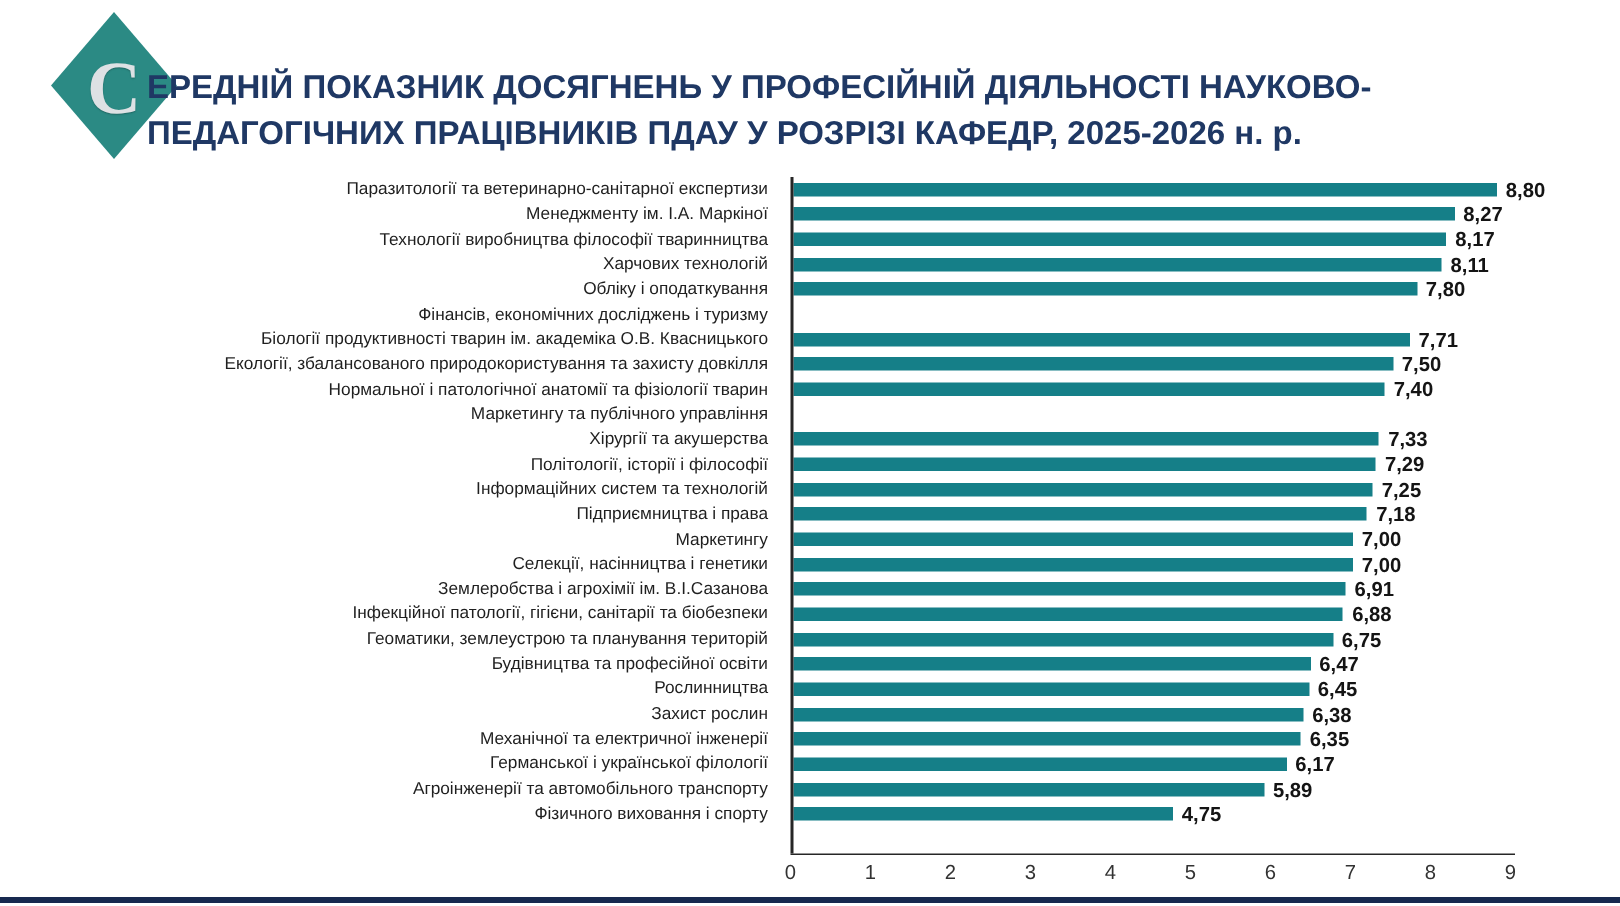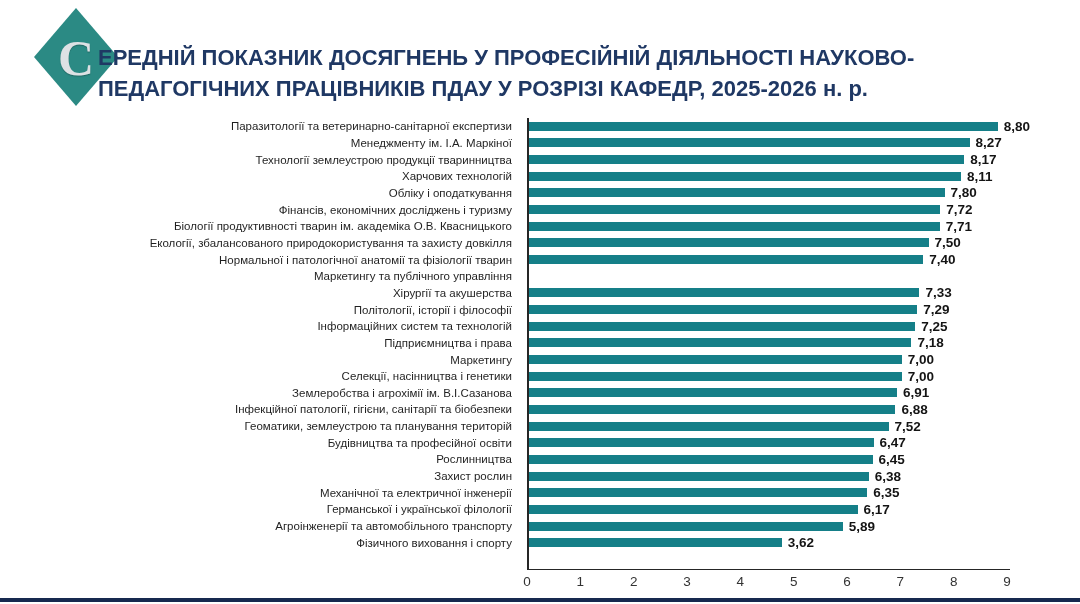--- a/index.html
+++ b/index.html
@@ -70,21 +70,21 @@
       </div>
     </div>
     <div class="row">
       <div class="cat-label">Менеджменту ім. І.А. Маркіної</div>
       <div class="bar-zone">
         <div class="bar" style="width: 441.067px; background: rgb(21, 127, 136);"></div>
         <div class="val-label">8,27</div>
       </div>
     </div>
     <div class="row">
-      <div class="cat-label">Технології землеустрою продукції тваринництва</div>
+      <div class="cat-label">Технології виробництва філософії тваринництва</div>
       <div class="bar-zone">
         <div class="bar" style="width: 435.733px; background: rgb(21, 127, 136);"></div>
         <div class="val-label">8,17</div>
       </div>
     </div>
     <div class="row">
       <div class="cat-label">Харчових технологій</div>
       <div class="bar-zone">
         <div class="bar" style="width: 432.533px; background: rgb(21, 127, 136);"></div>
         <div class="val-label">8,11</div>
@@ -92,24 +92,20 @@
     </div>
     <div class="row">
       <div class="cat-label">Обліку і оподаткування</div>
       <div class="bar-zone">
         <div class="bar" style="width: 416px; background: rgb(21, 127, 136);"></div>
         <div class="val-label">7,80</div>
       </div>
     </div>
     <div class="row">
       <div class="cat-label">Фінансів, економічних досліджень і туризму</div>
-      <div class="bar-zone">
-        <div class="bar" style="width: 411.733px; background: rgb(21, 127, 136);"></div>
-        <div class="val-label">7,72</div>
-      </div>
     </div>
     <div class="row">
       <div class="cat-label">Біології продуктивності тварин ім. академіка О.В. Квасницького</div>
       <div class="bar-zone">
         <div class="bar" style="width: 411.2px; background: rgb(21, 127, 136);"></div>
         <div class="val-label">7,71</div>
       </div>
     </div>
     <div class="row">
       <div class="cat-label">Екології, збалансованого природокористування та захисту довкілля</div>
@@ -181,21 +177,21 @@
       <div class="cat-label">Інфекційної патології, гігієни, санітарії та біобезпеки</div>
       <div class="bar-zone">
         <div class="bar" style="width: 366.933px; background: rgb(21, 127, 136);"></div>
         <div class="val-label">6,88</div>
       </div>
     </div>
     <div class="row">
       <div class="cat-label">Геоматики, землеустрою та планування територій</div>
       <div class="bar-zone">
         <div class="bar" style="width: 360px; background: rgb(21, 127, 136);"></div>
-        <div class="val-label">7,52</div>
+        <div class="val-label">6,75</div>
       </div>
     </div>
     <div class="row">
       <div class="cat-label">Будівництва та професійної освіти</div>
       <div class="bar-zone">
         <div class="bar" style="width: 345.067px; background: rgb(21, 127, 136);"></div>
         <div class="val-label">6,47</div>
       </div>
     </div>
     <div class="row">
@@ -230,21 +226,21 @@
       <div class="cat-label">Агроінженерії та автомобільного транспорту</div>
       <div class="bar-zone">
         <div class="bar" style="width: 314.133px; background: rgb(21, 127, 136);"></div>
         <div class="val-label">5,89</div>
       </div>
     </div>
     <div class="row">
       <div class="cat-label">Фізичного виховання і спорту</div>
       <div class="bar-zone">
         <div class="bar" style="width: 253.333px; background: rgb(21, 127, 136);"></div>
-        <div class="val-label">3,62</div>
+        <div class="val-label">4,75</div>
       </div>
     </div>
   </div>
 <div class="y-axis"></div>
 <div class="x-axis"></div>
 <div class="xticks" id="xticks">
     <div class="xtick" style="left: 527px;">0</div>
     <div class="xtick" style="left: 580.333px;">1</div>
     <div class="xtick" style="left: 633.667px;">2</div>
     <div class="xtick" style="left: 687px;">3</div>

